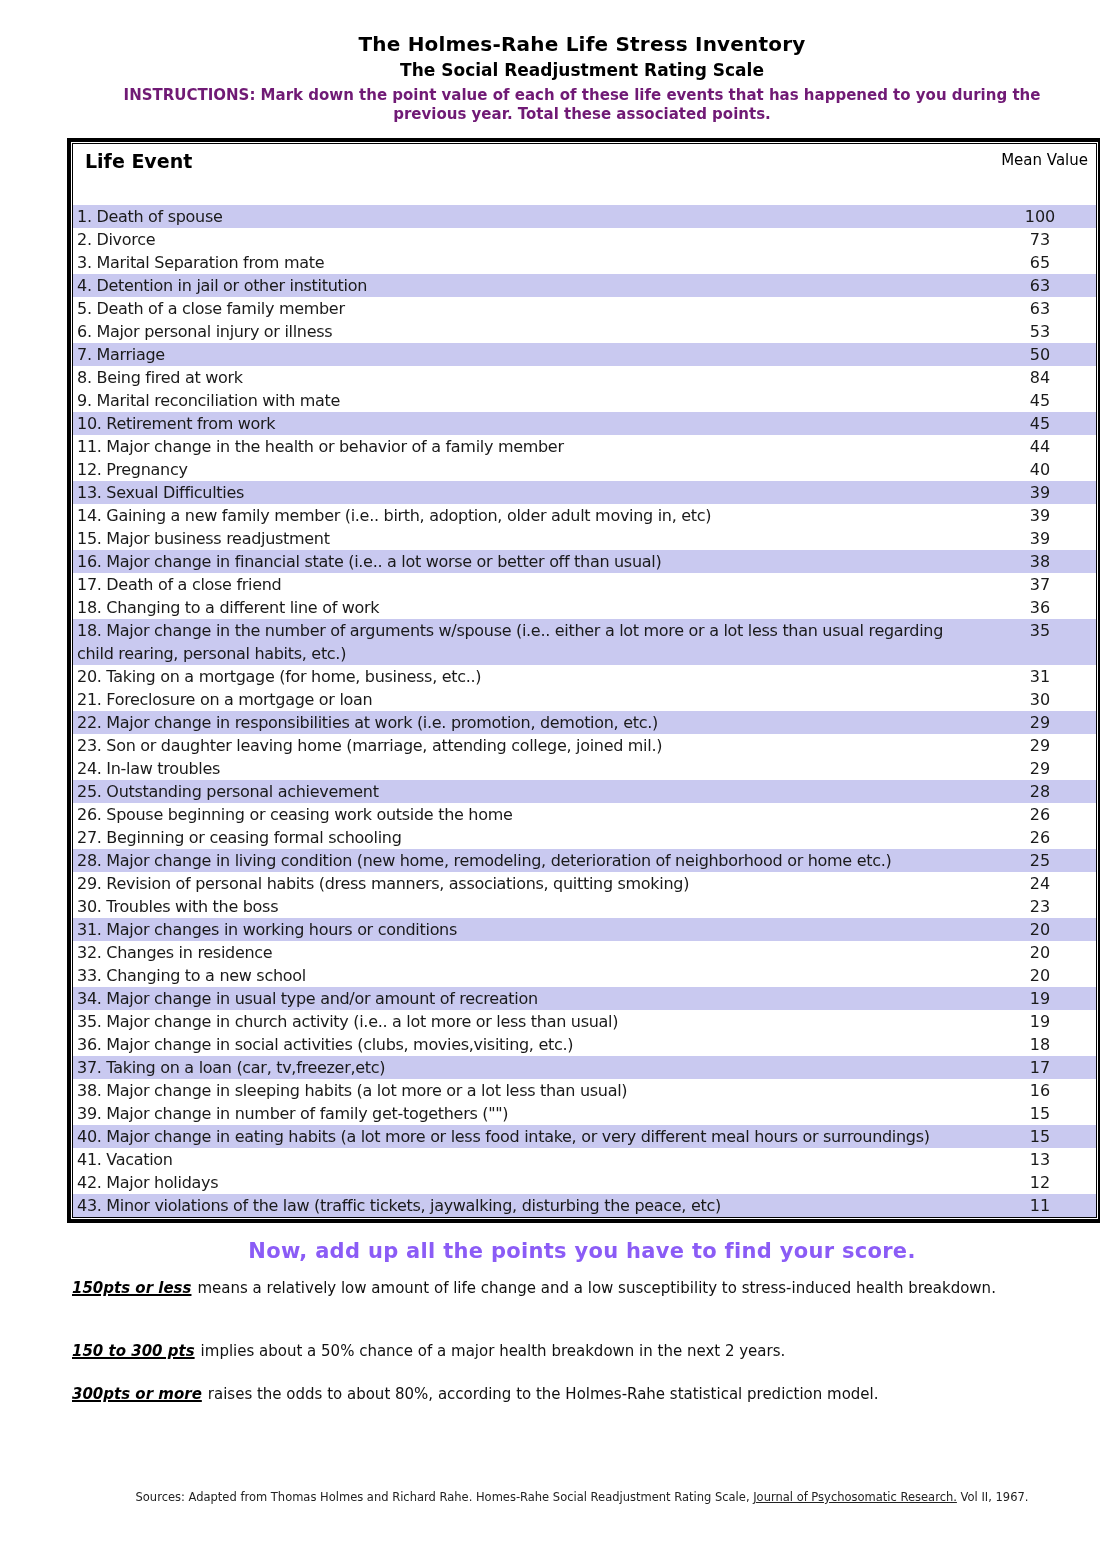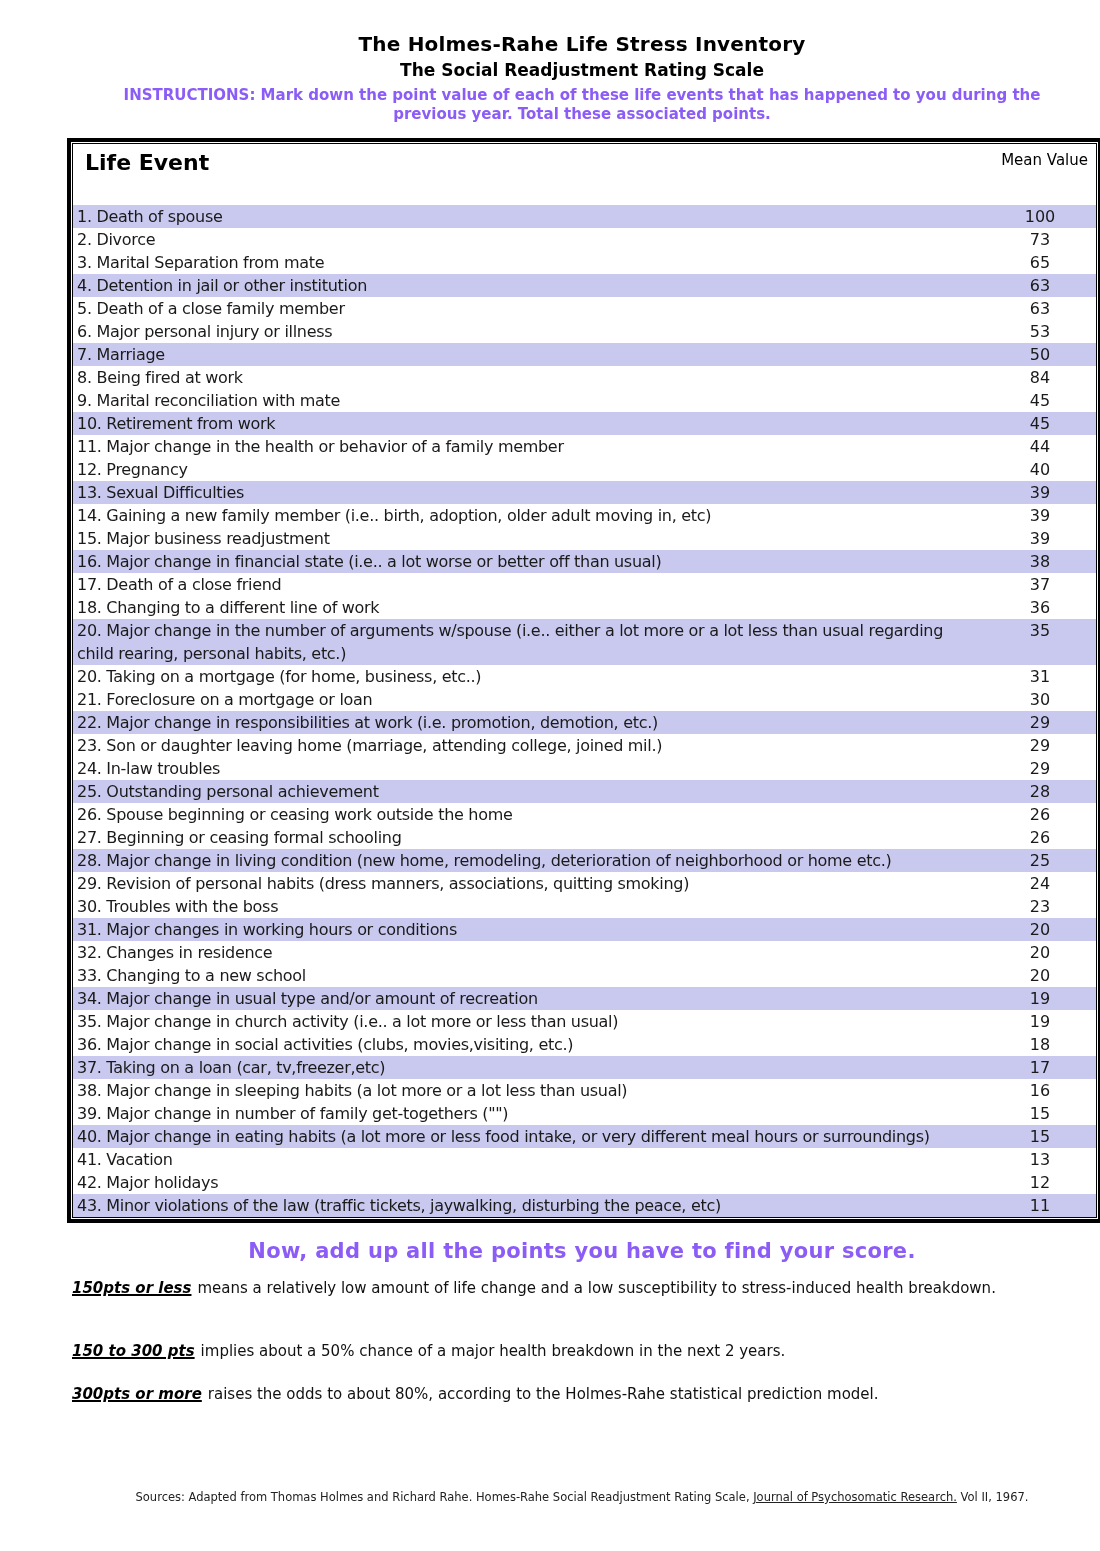--- a/index.html
+++ b/index.html
@@ -15,37 +15,37 @@
   .title {
     text-align: center; font-weight: bold; font-size: 20px;
     color: #000; margin: 0 0 4px 0; letter-spacing: 0.2px;
   }
   .subtitle {
     text-align: center; font-weight: bold; font-size: 17px;
     color: #000; margin: 0 0 6px 0;
   }
   .instructions {
     text-align: center; font-weight: bold; font-size: 15px;
-    color: #8b5cf6; max-width: 990px; margin: 0 auto 0 auto; line-height: 19px;
+    color: #701a75; max-width: 990px; margin: 0 auto 0 auto; line-height: 19px;
   }
 
   .table-outer {
     margin: 14px 30px 0 35px;
     width: 1035px;
     border: 4px solid #000;
     padding: 1px;
     background: #fff;
   }
   .table-inner { border: 1px solid #000; }
 
   .table-header {
     display: flex; justify-content: space-between; align-items: flex-start;
     height: 61px; padding: 6px 8px 0 12px;
   }
-  .col-event { font-weight: bold; font-size: 22px; color: #000; }
+  .col-event { font-weight: bold; font-size: 19px; color: #000; }
   .col-value { font-size: 15px; color: #000; padding-top: 1px; }
 
   .table-row {
     display: flex; align-items: flex-start;
     line-height: 23px; font-size: 16px; padding-left: 4px;
   }
   .table-row.hl { background: #c9c9f0; }
   .row-label { width: 900px; letter-spacing: -0.3px; }
   .row-value { margin-left: auto; width: 60px; flex-shrink: 0; text-align: center; margin-right: 26px; }
 
@@ -152,21 +152,21 @@
           </div>
           <div class="table-row">
             <span class="row-label">17. Death of a close friend</span>
             <span class="row-value">37</span>
           </div>
           <div class="table-row">
             <span class="row-label">18. Changing to a different line of work</span>
             <span class="row-value">36</span>
           </div>
           <div class="table-row hl">
-            <span class="row-label">20. Major change in the number of arguments w/spouse (i.e.. either a lot more or a lot less than usual regarding child rearing, personal habits, etc.)</span>
+            <span class="row-label">18. Major change in the number of arguments w/spouse (i.e.. either a lot more or a lot less than usual regarding child rearing, personal habits, etc.)</span>
             <span class="row-value">35</span>
           </div>
           <div class="table-row">
             <span class="row-label">20. Taking on a mortgage (for home, business, etc..)</span>
             <span class="row-value">31</span>
           </div>
           <div class="table-row">
             <span class="row-label">21. Foreclosure on a mortgage or loan</span>
             <span class="row-value">30</span>
           </div>

